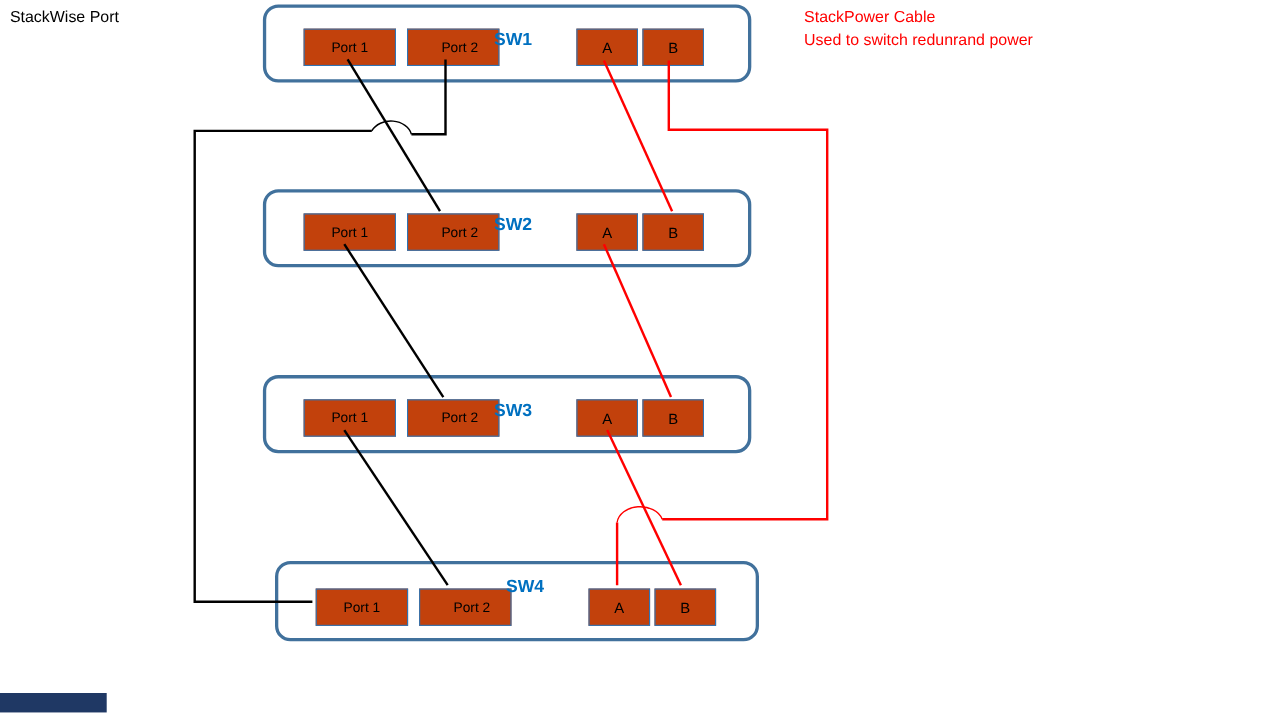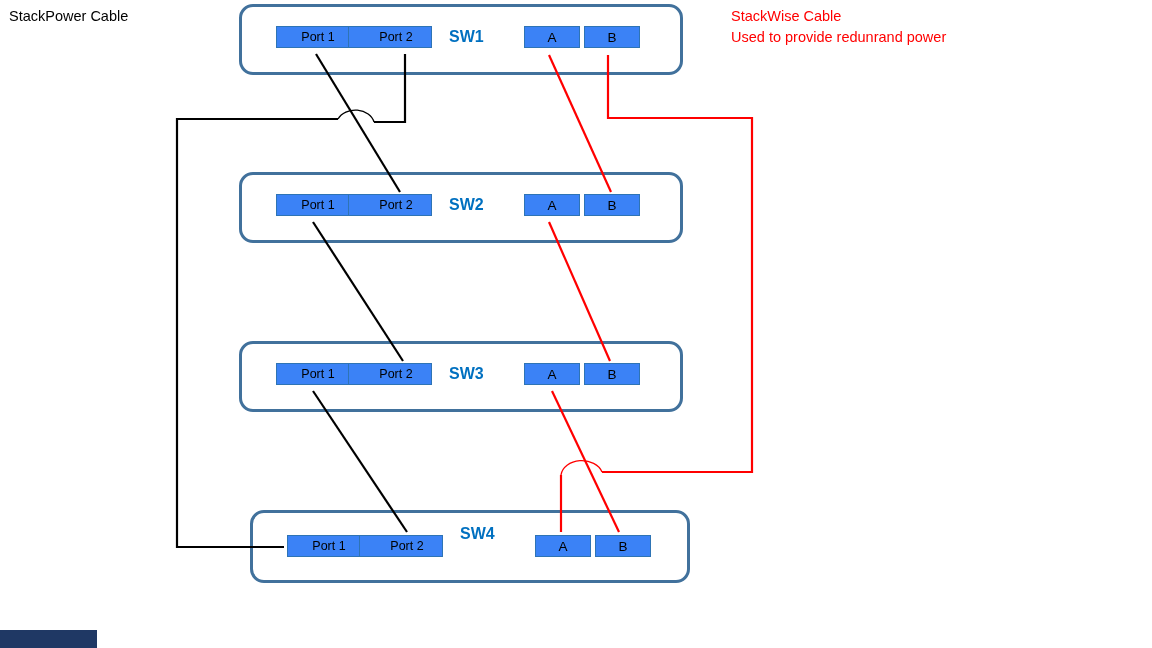--- a/index.html
+++ b/index.html
@@ -10,50 +10,50 @@
   .legend { position:absolute; font-size:14.5px; line-height:21px; white-space:nowrap; }
   .legend.black { left:9px;  top:6px;  color:#000000; }
   .legend.red   { left:731px; top:6px; color:#FF0000; }
 
   .switch {
     position:absolute; width:444px; height:71px; box-sizing:border-box;
     border:3px solid #41719C; border-radius:14px; background:#ffffff;
   }
   .switch.sw4 { width:440px; height:73px; }
   .pbox {
-    position:absolute; top:19px; height:22px; box-sizing:border-box;
-    border:1.5px solid #2E74B5; background:#3b82f6; color:#000000;
+    position:absolute; top:19px; height:34px; box-sizing:border-box;
+    border:1.5px solid #2E74B5; background:#c2410c; color:#000000;
     display:flex; align-items:center; justify-content:center; font-size:12.5px;
   }
   .switch.sw4 .pbox { top:22px; }
   .port  { width:84px; }
-  .p1 { left:34px; }  .p2 { left:106px;padding-left:12px; }
+  .p1 { left:34px; }  .p2 { left:128px;padding-left:12px; }
   .pw { width:56px; font-size:13.5px; }
   .pa { left:282px; } .pb { left:342px; }
   .swlabel {
     position:absolute; top:21px; left:207px; width:60px; text-align:left;
     font-weight:bold; font-size:16px; color:#0070C0;
   }
   .switch.sw4 .swlabel { top:12px; }
   svg.cables { position:absolute; left:0; top:0; pointer-events:none; }
   .taskbar-fragment {
     position:absolute; left:0; top:630px; width:97px; height:18px; background:#1F3864;
   }
 </style>
 </head>
 <body>
 
 <div class="stage">
 
   <div class="legend black">
-    <div>StackPower Cable</div>
+    <div>StackWise Port</div>
   </div>
   <div class="legend red">
-    <div>StackWise Cable</div>
-    <div>Used to provide redunrand power</div>
+    <div>StackPower Cable</div>
+    <div>Used to switch redunrand power</div>
   </div>
 
   <div class="switch" style="left:239px; top:4px;">
     <div class="pbox port p1">Port 1</div>
     <div class="pbox port p2">Port 2</div>
     <div class="swlabel">SW1</div>
     <div class="pbox pw pa">A</div>
     <div class="pbox pw pb">B</div>
   </div>
 

